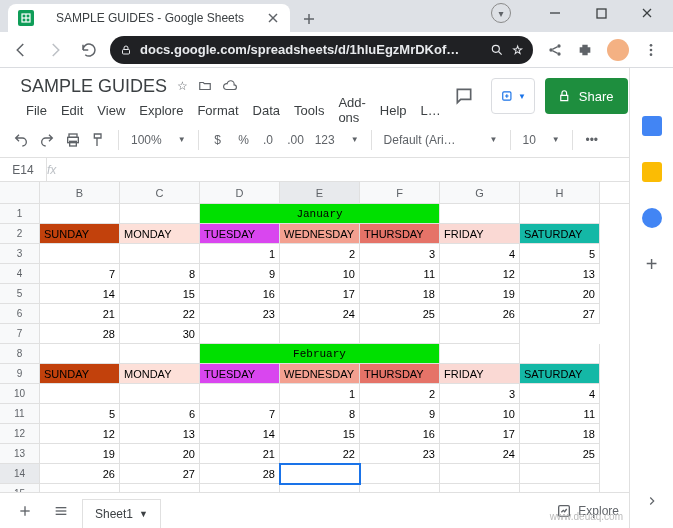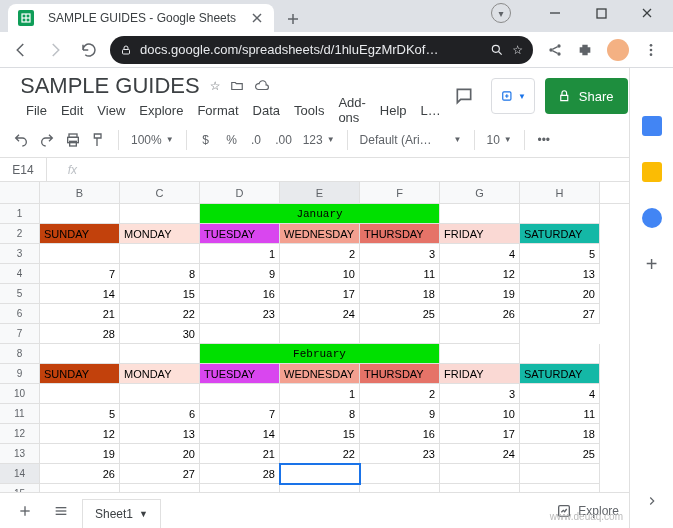--- a/index.html
+++ b/index.html
@@ -1,67 +1,67 @@
 <!DOCTYPE html>
 <html><head>
 <meta charset="utf-8">
 <style>
 * { box-sizing: border-box; margin: 0; padding: 0; }
 body { font-family: Arial, sans-serif; font-size: 12px; background: #fff; width: 673px; height: 528px; overflow: hidden; position: relative; }
 
 
 .titlebar { height: 32px; background: #dee1e6; display: flex; align-items: flex-end; }
-.tab { background: #fff; height: 28px; margin-left: 8px; border-radius: 8px 8px 0 0; display: flex; align-items: center; padding: 0 10px; gap: 14px; min-width: 230px; }
+.tab { background: #fff; height: 28px; margin-left: 8px; border-radius: 8px 8px 0 0; display: flex; align-items: center; padding: 0 10px; gap: 22px; min-width: 230px; }
 .favicon { width: 16px; height: 16px; background: #0f9d58; border-radius: 2px; display: flex; align-items: center; justify-content: center; }
 .favicon svg { width: 10px; height: 10px; fill: #fff; }
 .tab-title { font-size: 12px; color: #3c4043; flex: 1; white-space: nowrap; overflow: hidden; text-overflow: ellipsis; }
 .tab-close { width: 14px; height: 14px; color: #5f6368; }
 .newtab { width: 26px; height: 26px; display: flex; align-items: center; justify-content: center; color: #5f6368; margin-left: 6px; }
 .win-controls { margin-left: auto; display: flex; align-items: center; gap: 2px; padding-right: 4px; height: 100%; }
 .win-acct { width: 20px; height: 20px; border: 1px solid #8a8a8a; border-radius: 50%; display:flex; align-items:center; justify-content:center; margin-right: 20px; color:#5f6368; font-size:10px; margin-top:-6px;}
 .win-btn { width: 44px; height: 28px; display: flex; align-items: center; justify-content: center; color: #3c4043; margin-top:-6px;}
 
-.addrbar { height: 36px; background: #fff; border-bottom: 1px solid #dadce0; display: flex; align-items: center; padding: 0 8px; gap: 8px; }
+.addrbar { height: 36px; background: #fff; border-bottom: 1px solid #dadce0; display: flex; align-items: center; padding: 0 8px; gap: 8px; font-weight: bold; }
 .nav-btn { width: 26px; height: 26px; display: flex; align-items: center; justify-content: center; color: #5f6368; border-radius: 50%; }
 .nav-btn.disabled { color: #bdc1c6; }
 .url-box { flex: 1; height: 28px; background: #202124; border-radius: 14px; display: flex; align-items: center; padding: 0 10px; gap: 8px; color: #e8eaed; }
 .url-text { font-size: 13px; flex: 1; white-space: nowrap; overflow: hidden; text-overflow: ellipsis; }
 .addr-icons { display: flex; align-items: center; gap: 14px; padding: 0 6px; color: #5f6368; }
 .avatar-cat { width: 22px; height: 22px; border-radius: 50%; background: #f4b183; }
 
 
 .sheets-hdr { display: flex; align-items: flex-start; padding: 6px 10px 0 10px; }
 .sheets-logo { width: 36px; height: 36px; background: #0f9d58; border-radius: 4px; margin-right: 10px; margin-top:4px; position: relative; }
 .sheets-logo::after { content:""; position:absolute; inset: 7px 8px 7px 8px; border: 2px solid #fff; border-radius:1px; }
 .sheets-logo::before { content:""; position:absolute; left: 8px; right: 8px; top: 17px; height: 2px; background:#fff; }
 .doc-block { flex: 1; }
 .doc-title-row { display: flex; align-items: center; gap: 10px; height: 24px; }
-.doc-title { font-size: 22px; color: #3c4043; }
+.doc-title { font-size: 18px; color: #3c4043; }
 .doc-title-icons { color: #5f6368; display:flex; gap:10px; }
 .menu-row { display: flex; gap: 2px; font-size: 13px; color: #3c4043; height: 24px; align-items:center; }
 .menu-item { padding: 2px 6px; border-radius: 3px; }
 .hdr-right { display: flex; align-items: center; gap: 10px; margin-top: 4px; }
 .icon-btn { width: 34px; height: 34px; display: flex; align-items: center; justify-content: center; color: #5f6368; border-radius: 50%; }
 .meet-btn { width: 44px; height: 36px; border: 1px solid #dadce0; border-radius: 4px; display: flex; align-items: center; justify-content: center; color: #1a73e8; gap:2px;}
 .share-btn { height: 36px; background: #1e8e3e; color: #fff; border-radius: 4px; display: flex; align-items: center; padding: 0 14px; gap: 6px; font-size: 13px; font-weight: 500; }
 .avatar-cat2 { width: 32px; height: 32px; border-radius: 50%; background: #f4b183; }
 
 
 .toolbar { height: 36px; border-bottom: 1px solid #e0e0e0; display: flex; align-items: center; padding: 0 10px; gap: 4px; color: #5f6368; font-size: 12px; }
 .tb-btn { min-width: 22px; height: 26px; display: flex; align-items: center; justify-content: center; padding: 0 2px; }
 .tb-sep { width: 1px; height: 20px; background: #e0e0e0; margin: 0 4px; }
-.tb-dd { display: flex; align-items: center; gap: 4px; padding: 0 4px; }
+.tb-dd { display: flex; align-items: center; gap: 16px; padding: 0 4px; }
 .tb-dd .caret { font-size: 8px; }
 .font-box { width: 90px; overflow: hidden; white-space: nowrap; text-overflow: ellipsis; }
 
 
 .fx-row { height: 24px; border-bottom: 1px solid #e0e0e0; display: flex; align-items: center; font-size: 12px; color: #5f6368; }
 .name-box { width: 46px; text-align: center; font-size: 12px; color: #5f6368; }
 .fx-sep { width: 1px; height: 100%; background: #e0e0e0; }
-.fx-label { width: 30px; text-align: right; font-style: italic; color: #bdc1c6; }
+.fx-label { width: 30px; text-align: left; font-style: italic; color: #bdc1c6; }
 
 
 .grid-wrap { position: relative; display: flex; }
 .grid { flex: 1; }
 .col-hdrs { display: flex; height: 22px; border-bottom: 1px solid #e0e0e0; }
 .corner { width: 40px; border-right: 1px solid #e0e0e0; background: #f8f9fa; }
 .ch { width: 80px; border-right: 1px solid #e0e0e0; background: #f8f9fa; color: #5f6368; font-size: 11px; display: flex; align-items: center; justify-content: center; }
 .row { display: flex; height: 20px; }
 .rh { width: 40px; border-right: 1px solid #e0e0e0; border-bottom: 1px solid #e0e0e0; background: #f8f9fa; color: #5f6368; font-size: 10px; display: flex; align-items: center; justify-content: center; }
 .cell { width: 80px; border-right: 1px solid #e0e0e0; border-bottom: 1px solid #e0e0e0; font-size: 11px; display: flex; align-items: center; padding: 0 4px; color: #000; }

